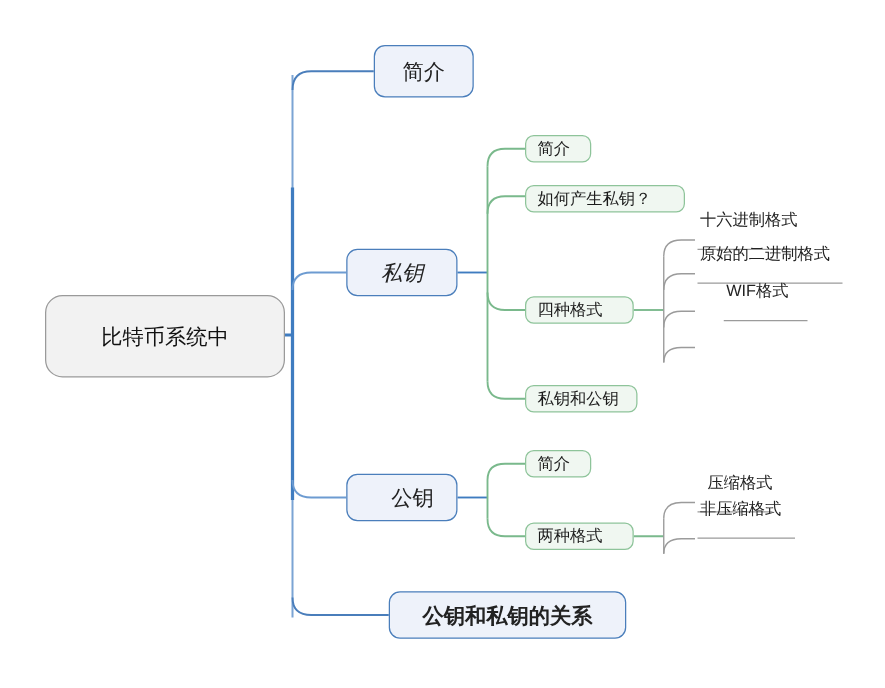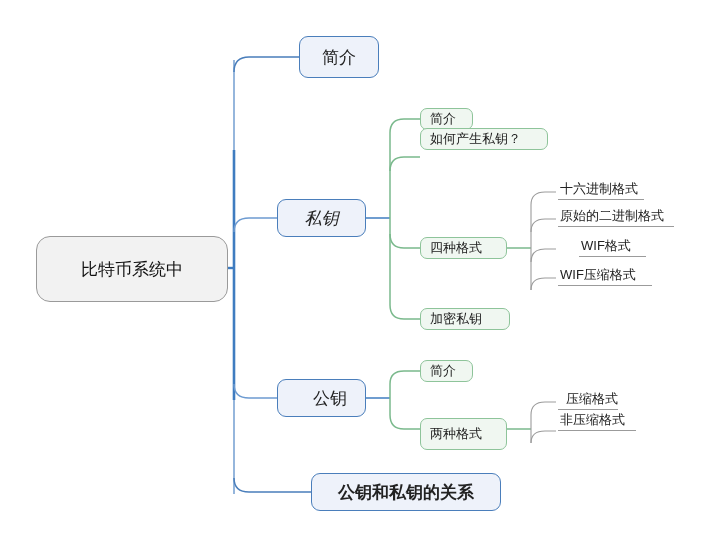--- a/index.html
+++ b/index.html
@@ -68,21 +68,21 @@
     color: #1b1b1b;
   }
   
   .node.leaf {
     font-size: 13px;
     color: #222222;
     border-bottom: 1px solid #9b9b9b;
     justify-content: flex-start;
     padding-left: 2px;
     align-items: flex-end;
-    padding-bottom: 1px;
+    padding-bottom: 14px;
   }
   .node .line2 { display: block; }
 </style>
 </head>
 <body>
 
 <div id="canvas">
 
   <svg id="links" viewBox="0 0 708 550" xmlns="http://www.w3.org/2000/svg">
 
@@ -141,53 +141,50 @@
   </div>
 
   <div class="node lvl1" style="left:311px; top:473px; width:190px; height:38px;font-weight:bold;">
     <span>公钥和私钥的关系</span>
   </div>
 
   <div class="node lvl2" style="left:420px; top:108px; width:53px; height:22px;">
     <span>简介</span>
   </div>
 
-  <div class="node lvl2" style="left:420px; top:128px; width:128px; height:22px;">
+  <div class="node lvl2" style="left:420px; top:148px; width:128px; height:22px;">
     <span>如何产生私钥？</span>
   </div>
 
   <div class="node lvl2" style="left:420px; top:237px; width:87px; height:22px;">
     <span>四种格式</span>
   </div>
 
   <div class="node lvl2" style="left:420px; top:308px; width:90px; height:22px;">
-    <span>加密私钥</span>
+    <span>私钥和公钥</span>
   </div>
 
   <div class="node leaf" style="left:558px; top:181px; width:86px; height:19px;">
     <span>十六进制格式</span>
   </div>
 
   <div class="node leaf" style="left:558px; top:208px; width:116px; height:19px;font-family:Liberation Mono, monospace;">
     <span>原始的二进制格式</span>
   </div>
 
   <div class="node leaf" style="left:558px; top:238px; width:67px; height:19px;margin-left:21px;">
     <span>WIF格式</span>
   </div>
 
-  <div class="node leaf" style="left:558px; top:267px; width:94px; height:19px;">
-    <span>WIF压缩格式</span>
-  </div>
 
   <div class="node lvl2" style="left:420px; top:360px; width:53px; height:22px;">
     <span>简介</span>
   </div>
 
-  <div class="node lvl2" style="left:420px; top:418px; width:87px; height:32px;">
+  <div class="node lvl2" style="left:420px; top:418px; width:87px; height:22px;">
     <span>两种格式</span>
   </div>
 
   <div class="node leaf" style="left:558px; top:391px; width:60px; height:19px;justify-content:flex-end;">
     <span>压缩格式</span>
   </div>
 
   <div class="node leaf" style="left:558px; top:412px; width:78px; height:19px;">
     <span>非压缩格式</span>
   </div>

